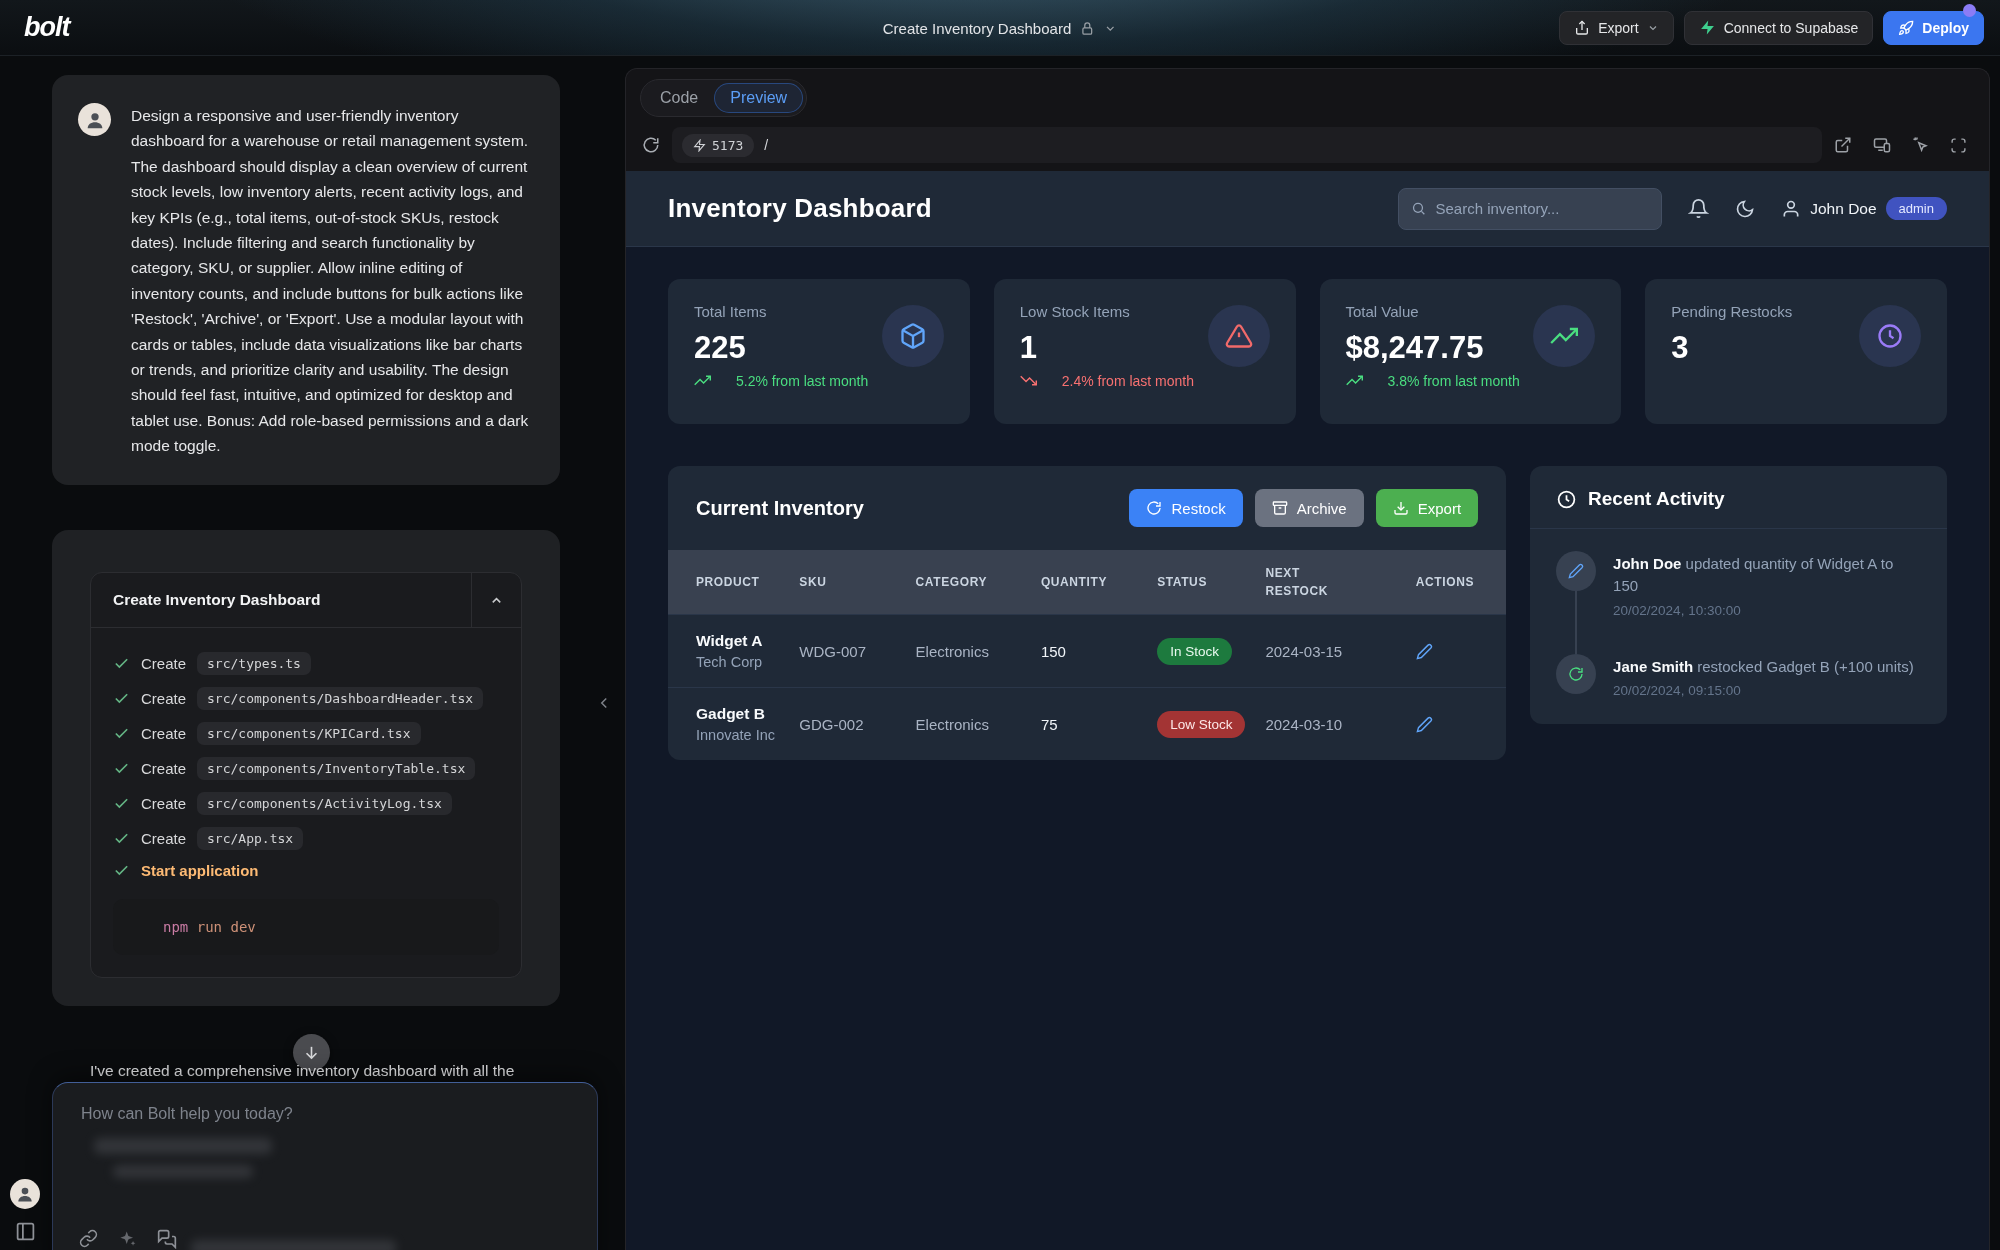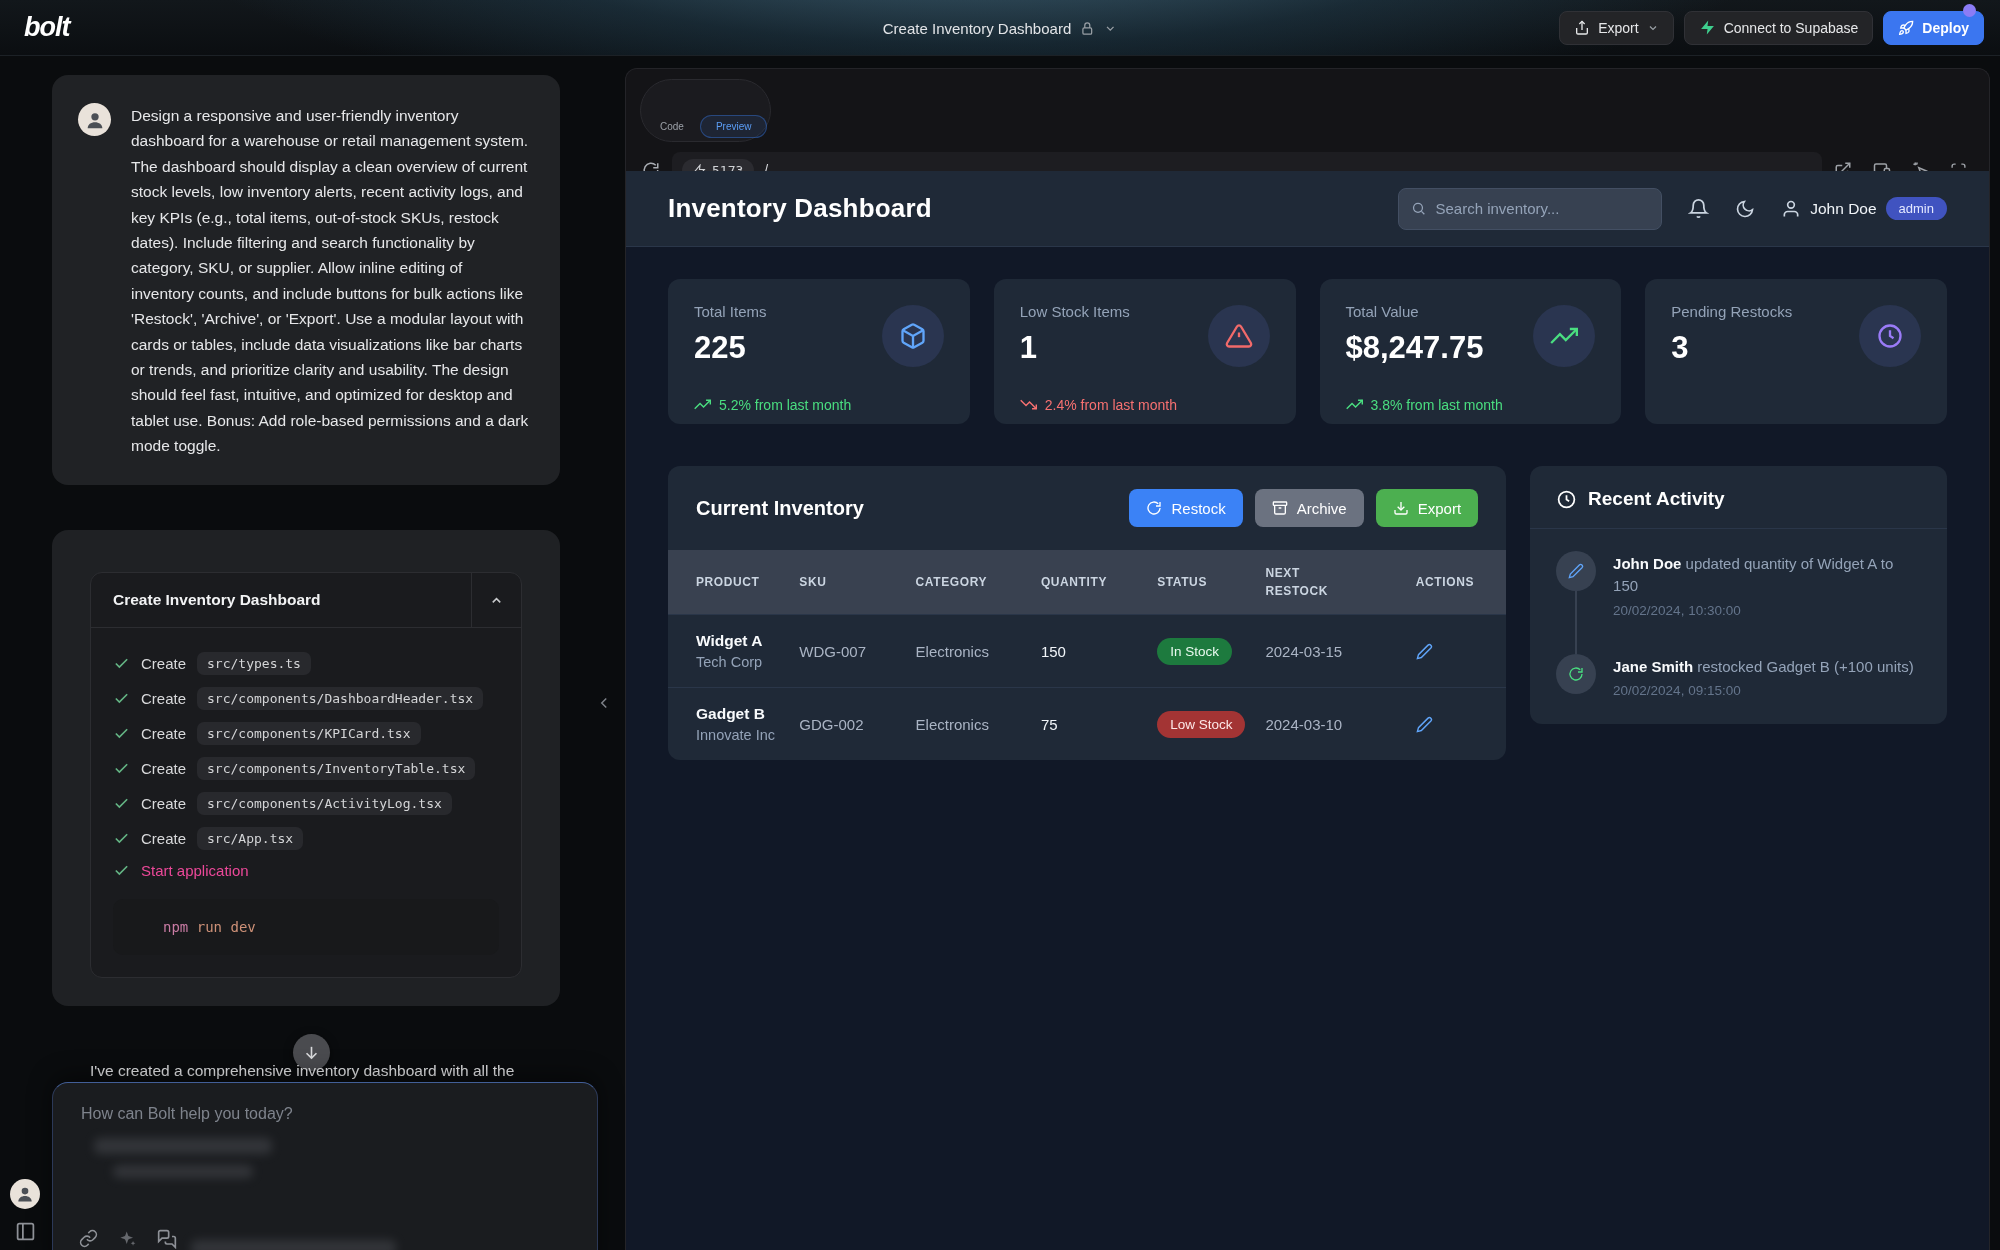--- a/index.html
+++ b/index.html
@@ -62,21 +62,21 @@
     width:50px; display:flex; align-items:center; justify-content:center;
     border-left:1px solid #2c2d31; color:#c8cacd; cursor:pointer;
   }
   .steps-body { padding:18px 22px 22px; }
   .step-row { display:flex; align-items:center; gap:11px; padding:6px 0; font-size:15px; color:#d8d9db; }
   .step-row .chk { color:#63b383; flex:none; }
   .file-chip {
     font-family:"DejaVu Sans Mono", monospace; font-size:13px; color:#d4d5d7;
     background:#28292d; border-radius:7px; padding:4px 10px;
   }
-  .step-link { color:#ec4899; }
+  .step-link { color:#fdba74;font-weight:bold; }
   .terminal {
     margin-top:14px; background:#18191b; border-radius:10px; padding:20px 22px;
     font-family:"DejaVu Sans Mono", monospace; font-size:14px;
   }
   .t-cmd { color:#c97ba4;margin-left:28px; } .t-args { color:#ce9178; }
 
   .scroll-down {
     position:absolute; left:293px; top:978px; width:37px; height:37px; border-radius:50%;
     background:#4a4b4f; display:flex; align-items:center; justify-content:center;
     color:#d9dadc; box-shadow:0 2px 8px rgba(0,0,0,.5); cursor:pointer;
@@ -110,21 +110,21 @@
   .preview-pane {
     position:absolute; top:68px; left:625px; right:10px; bottom:0;
     background:#141417; border:1px solid #242428; border-bottom:none;
     border-radius:12px 12px 0 0; overflow:hidden;
   }
   .tabs-row { display:flex; align-items:center; padding:10px 14px 8px; }
   .seg {
     display:flex; align-items:center; background:#1b1b1f; border:1px solid #2a2a2f;
     border-radius:999px; padding:3px;
   }
-  .seg-item { padding:6px 16px; font-size:10px; color:#9ba0a7; border-radius:999px; cursor:pointer;margin-top:32px; }
+  .seg-item { padding:6px 16px; font-size:16px; color:#9ba0a7; border-radius:999px; cursor:pointer; }
   .seg-item.active {
     color:#5b9df5; background:rgba(59,130,246,.10); border:1px solid rgba(59,130,246,.38);
     padding:5px 15px;
   }
   .url-row { display:flex; align-items:center; gap:12px; padding:2px 16px 10px; }
   .reload { color:#a9adb3; cursor:pointer; }
   .addr {
     flex:1; height:36px; background:#1d1d21; border-radius:8px; display:flex; align-items:center;
     padding:0 10px; gap:10px;
   }
@@ -160,21 +160,21 @@
     background:#4053c0; color:#e3e8ff; font-size:13px; border-radius:999px; padding:4px 13px;
   }
 
   .app-body { padding:32px 42px; }
   .kpi-row { display:flex; gap:24px;justify-content:space-between; }
   .kpi-card {
     flex:1; height:145px; background:#1f2937; border-radius:12px; padding:24px 26px; position:relative;
   }
   .kpi-label { font-size:15px; color:#94a3b8; }
   .kpi-value { font-size:31px; font-weight:700; color:#fff; margin-top:10px; }
-  .kpi-trend { display:flex; align-items:center; gap:8px; font-size:14px; margin-top:30px; }
+  .kpi-trend { display:flex; align-items:center; gap:25px; font-size:14px; margin-top:6px; }
   .kpi-trend[data-dir="up"] { color:#4ade80; }
   .kpi-trend[data-dir="down"] { color:#f87171; }
   .kpi-icon-wrap {
     position:absolute; top:26px; right:26px; width:62px; height:62px; border-radius:50%;
     background:#2a3550; display:flex; align-items:center; justify-content:center;
   }
   .ic-blue { color:#60a5fa; } .ic-red { color:#f16a6a; } .ic-green { color:#4ade80; } .ic-purple { color:#9a7bf7; }
 
   .content-row { display:flex; gap:24px; margin-top:42px; align-items:flex-start; }
 

